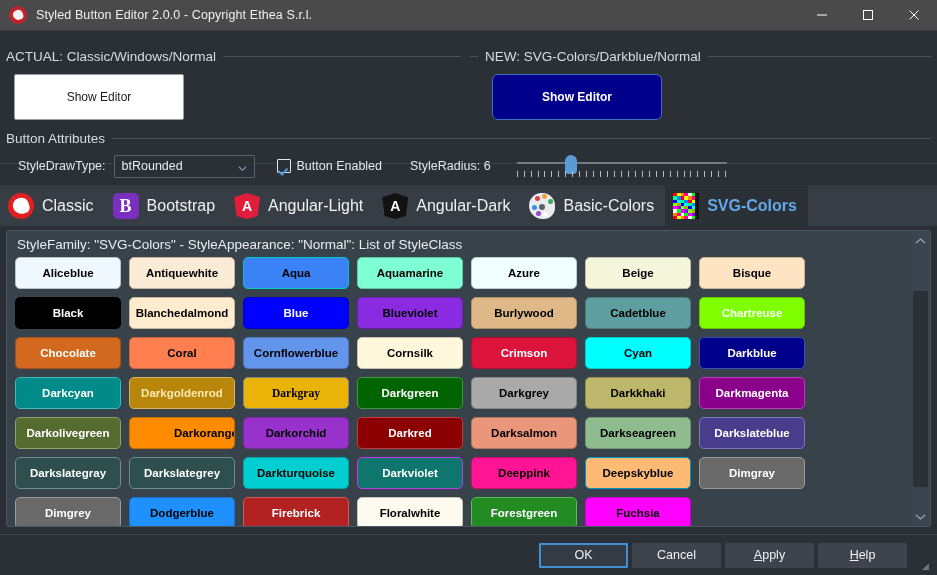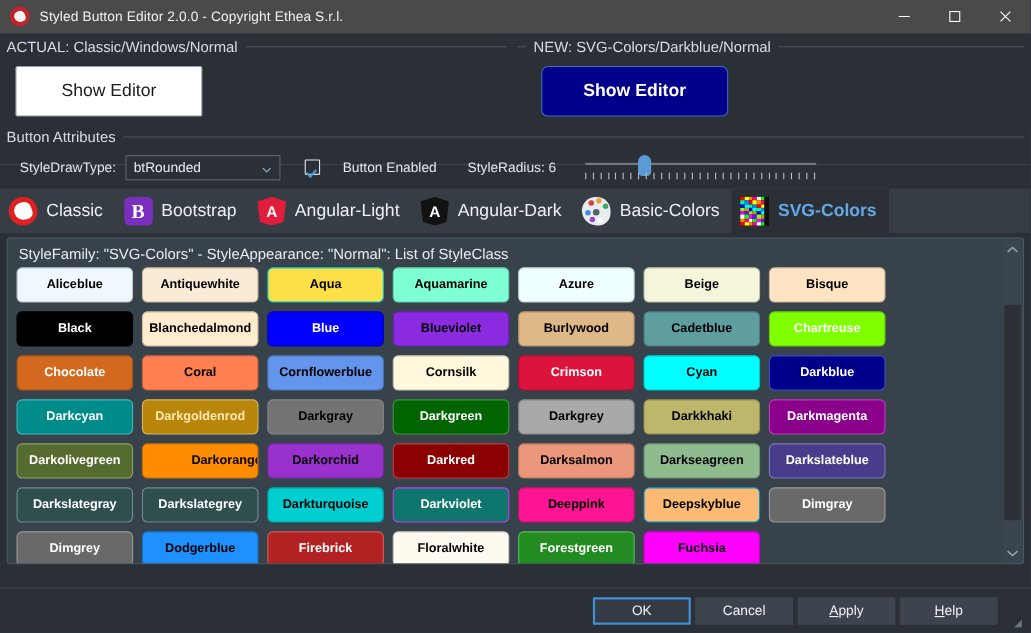--- a/index.html
+++ b/index.html
@@ -32,35 +32,36 @@
   .wbtn{
     width:46px;height:31px;display:flex;align-items:center;justify-content:center;
     color:#ffffff; font-size:13px; line-height:1;
   }
   .wbtn svg{ display:block; }
 
   
   #top-area{
     position:relative; height:86px; padding:0;
     background:#2b2f36;
+    margin-top:14px;
   }
   .groupbox{ position:absolute; top:4px; }
   .gb-label{
     font-size:13.5px; color:#d8dde3; white-space:nowrap; padding-right:7px;
     display:inline-block;
   }
   .gb-headrow{ display:flex; align-items:center; }
   .gb-rule{ flex:1 1 auto; height:1px; background:#4c525c; }
   .gb-rule-left{ width:8px; height:1px; background:#4c525c; margin-right:0px; }
 
   #gb-actual{ left:6px; width:455px; }
   #gb-new   { left:470px; width:461px; }
 
   .showbtn{
-    font-size:16px; font-weight:bold; display:flex; align-items:center;
+    font-size:12px; font-weight:bold; display:flex; align-items:center;
     justify-content:center; cursor:pointer;
   }
   #btn-actual{
     width:170px;height:46px;margin-top:10px;margin-left:8px;
     background:#ffffff;color:#1b1b1b;border:1px solid #9aa0a6;border-radius:2px;
     font-weight:normal;
   }
   #btn-new{
     width:170px;height:46px;margin-top:10px;margin-left:22px;
     background:#00008b;color:#ffffff;border:1px solid #3b6ec0;border-radius:6px;
@@ -89,21 +90,21 @@
   #chk-wrap{ display:flex; align-items:center; margin-left:22px; cursor:pointer; }
   #chk-box{
     width:14px;height:14px;border:1px solid #e2e6ea;background:#2b2f36;
     position:relative; border-radius:1px;
   }
   #chk-box:after{
     content:""; position:absolute; left:2px; top:6px; width:4px;height:7px;
     border-right:2px solid #4e9ad6; border-bottom:2px solid #4e9ad6;
     transform:rotate(42deg); transform-origin:center;
   }
-  #chk-label{ font-size:12.5px; margin-left:21px; }
+  #chk-label{ font-size:12.5px; margin-left:6px; }
   #radius-label{ margin-left:28px; }
   #slider-wrap{ margin-left:26px; position:relative; width:210px; height:26px; }
   #slider-track{
     position:absolute; left:0; top:9px; width:210px; height:2px; background:#737a84;
   }
   #slider-thumb{
     position:absolute; left:48px; top:2px; width:12px; height:19px;
     background:#5b9bd5; border-radius:6px 6px 4px 4px; cursor:pointer;
   }
   #slider-ticks{ position:absolute; left:0; top:18px; width:210px; height:7px;
@@ -403,42 +404,42 @@
       </span>
       <span class="tab-lbl">SVG-Colors</span>
     </div>
   </div>
 
 <div id="list-panel">
   <div id="list-head">StyleFamily: "SVG-Colors" - StyleAppearance: "Normal": List of StyleClass</div>
   <div id="grid">
       <div class="cbtn" style="background: rgb(240, 248, 255); color: rgb(0, 0, 0); border: 1px solid rgb(185, 194, 204);">Aliceblue</div>
       <div class="cbtn" style="background: rgb(250, 235, 215); color: rgb(0, 0, 0); border: 1px solid rgb(196, 180, 159);">Antiquewhite</div>
-      <div class="cbtn" style="background: #fde047; color: rgb(0, 0, 0); border: 1px solid rgb(0, 201, 201);">Aqua</div>
+      <div class="cbtn" style="background: #3b82f6; color: rgb(0, 0, 0); border: 1px solid rgb(0, 201, 201);">Aqua</div>
       <div class="cbtn" style="background: rgb(127, 255, 212); color: rgb(0, 0, 0); border: 1px solid rgb(95, 203, 166);">Aquamarine</div>
       <div class="cbtn" style="background: rgb(240, 255, 255); color: rgb(0, 0, 0); border: 1px solid rgb(188, 208, 208);">Azure</div>
       <div class="cbtn" style="background: rgb(245, 245, 220); color: rgb(0, 0, 0); border: 1px solid rgb(192, 192, 171);">Beige</div>
       <div class="cbtn" style="background: rgb(255, 228, 196); color: rgb(0, 0, 0); border: 1px solid rgb(201, 177, 151);">Bisque</div>
       <div class="cbtn" style="background: rgb(0, 0, 0); color: rgb(255, 255, 255); border: 1px solid rgb(0, 0, 0);">Black</div>
       <div class="cbtn" style="background: rgb(255, 235, 205); color: rgb(0, 0, 0); border: 1px solid rgb(201, 183, 159);">Blanchedalmond</div>
       <div class="cbtn" style="background: rgb(0, 0, 255); color: rgb(255, 255, 255); border: 1px solid rgb(0, 0, 192);">Blue</div>
       <div class="cbtn" style="background: rgb(138, 43, 226); color: rgb(0, 0, 0); border: 1px solid rgb(106, 31, 174);">Blueviolet</div>
       <div class="cbtn" style="background: rgb(222, 184, 135); color: rgb(0, 0, 0); border: 1px solid rgb(174, 143, 105);">Burlywood</div>
       <div class="cbtn" style="background: rgb(95, 158, 160); color: rgb(0, 0, 0); border: 1px solid rgb(74, 123, 125);">Cadetblue</div>
       <div class="cbtn" style="background: rgb(127, 255, 0); color: rgb(255, 255, 255); border: 1px solid rgb(99, 199, 0);">Chartreuse</div>
       <div class="cbtn" style="background: rgb(210, 105, 30); color: rgb(255, 255, 255); border: 1px solid rgb(164, 82, 23);">Chocolate</div>
       <div class="cbtn" style="background: rgb(255, 127, 80); color: rgb(0, 0, 0); border: 1px solid rgb(200, 99, 62);">Coral</div>
       <div class="cbtn" style="background: rgb(100, 149, 237); color: rgb(0, 0, 0); border: 1px solid rgb(78, 117, 186);">Cornflowerblue</div>
       <div class="cbtn" style="background: rgb(255, 248, 220); color: rgb(0, 0, 0); border: 1px solid rgb(200, 194, 173);">Cornsilk</div>
       <div class="cbtn" style="background: rgb(220, 20, 60); color: rgb(255, 255, 255); border: 1px solid rgb(173, 16, 48);">Crimson</div>
       <div class="cbtn" style="background: rgb(0, 255, 255); color: rgb(0, 0, 0); border: 1px solid rgb(0, 201, 201);">Cyan</div>
       <div class="cbtn" style="background: rgb(0, 0, 139); color: rgb(255, 255, 255); border: 1px solid rgb(59, 79, 191);">Darkblue</div>
       <div class="cbtn" style="background: rgb(0, 139, 139); color: rgb(255, 255, 255); border: 1px solid rgb(59, 188, 188);">Darkcyan</div>
       <div class="cbtn" style="background: rgb(184, 134, 11); color: rgb(255, 233, 176); border: 1px solid rgb(217, 180, 92);">Darkgoldenrod</div>
-      <div class="cbtn" style="background: #737373; color: rgb(0, 0, 0); border: 1px solid rgb(133, 133, 133);">Darkgray</div>
+      <div class="cbtn" style="background: #eab308; color: rgb(0, 0, 0); border: 1px solid rgb(133, 133, 133); font-family: Liberation Serif, serif;">Darkgray</div>
       <div class="cbtn" style="background: rgb(0, 100, 0); color: rgb(255, 255, 255); border: 1px solid rgb(58, 155, 58);">Darkgreen</div>
       <div class="cbtn" style="background: rgb(169, 169, 169); color: rgb(0, 0, 0); border: 1px solid rgb(133, 133, 133);">Darkgrey</div>
       <div class="cbtn" style="background: rgb(189, 183, 107); color: rgb(0, 0, 0); border: 1px solid rgb(148, 144, 79);">Darkkhaki</div>
       <div class="cbtn" style="background: rgb(139, 0, 139); color: rgb(255, 255, 255); border: 1px solid rgb(194, 59, 194);">Darkmagenta</div>
       <div class="cbtn" style="background: rgb(85, 107, 47); color: rgb(255, 255, 255); border: 1px solid rgb(139, 163, 103);">Darkolivegreen</div>
       <div class="cbtn" style="background: rgb(255, 140, 0); color: rgb(0, 0, 0); border: 1px solid rgb(200, 110, 0); padding-left: 48px;">Darkorange</div>
       <div class="cbtn" style="background: rgb(153, 50, 204); color: rgb(0, 0, 0); border: 1px solid rgb(119, 39, 160);">Darkorchid</div>
       <div class="cbtn" style="background: rgb(139, 0, 0); color: rgb(255, 255, 255); border: 1px solid rgb(192, 59, 59);">Darkred</div>
       <div class="cbtn" style="background: rgb(233, 150, 122); color: rgb(0, 0, 0); border: 1px solid rgb(182, 118, 95);">Darksalmon</div>
       <div class="cbtn" style="background: rgb(143, 188, 143); color: rgb(0, 0, 0); border: 1px solid rgb(113, 148, 113);">Darkseagreen</div>

